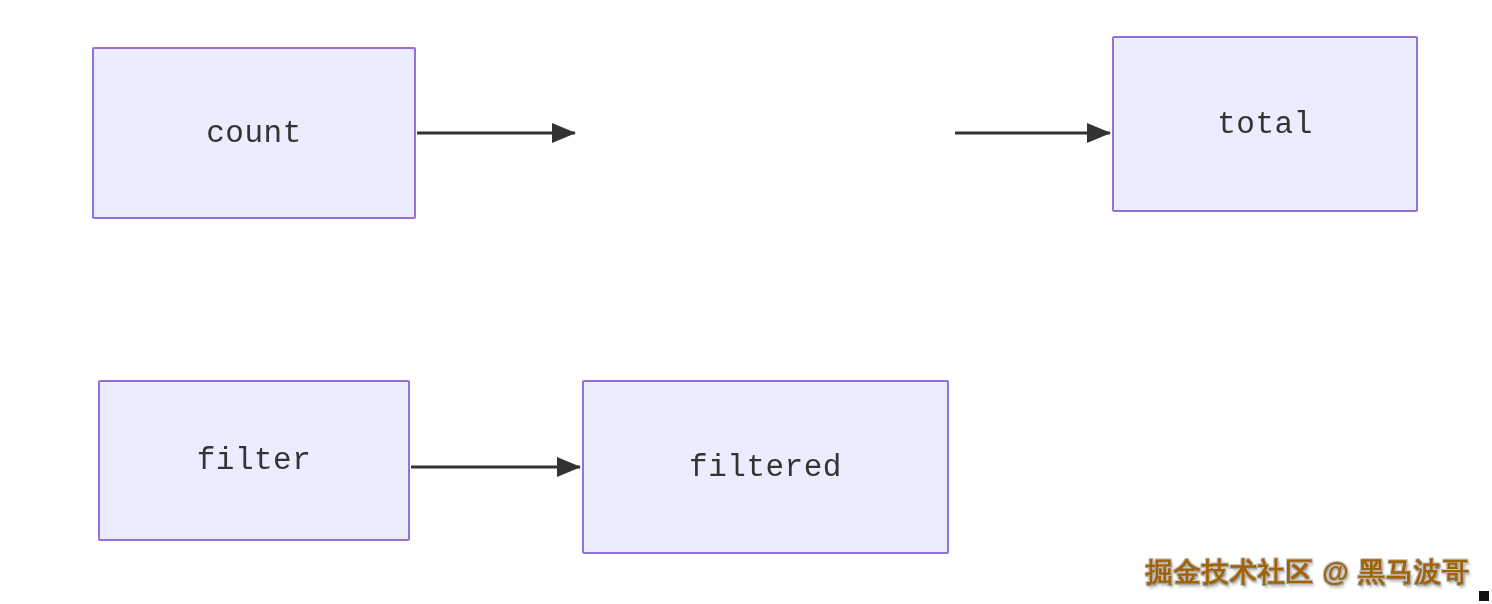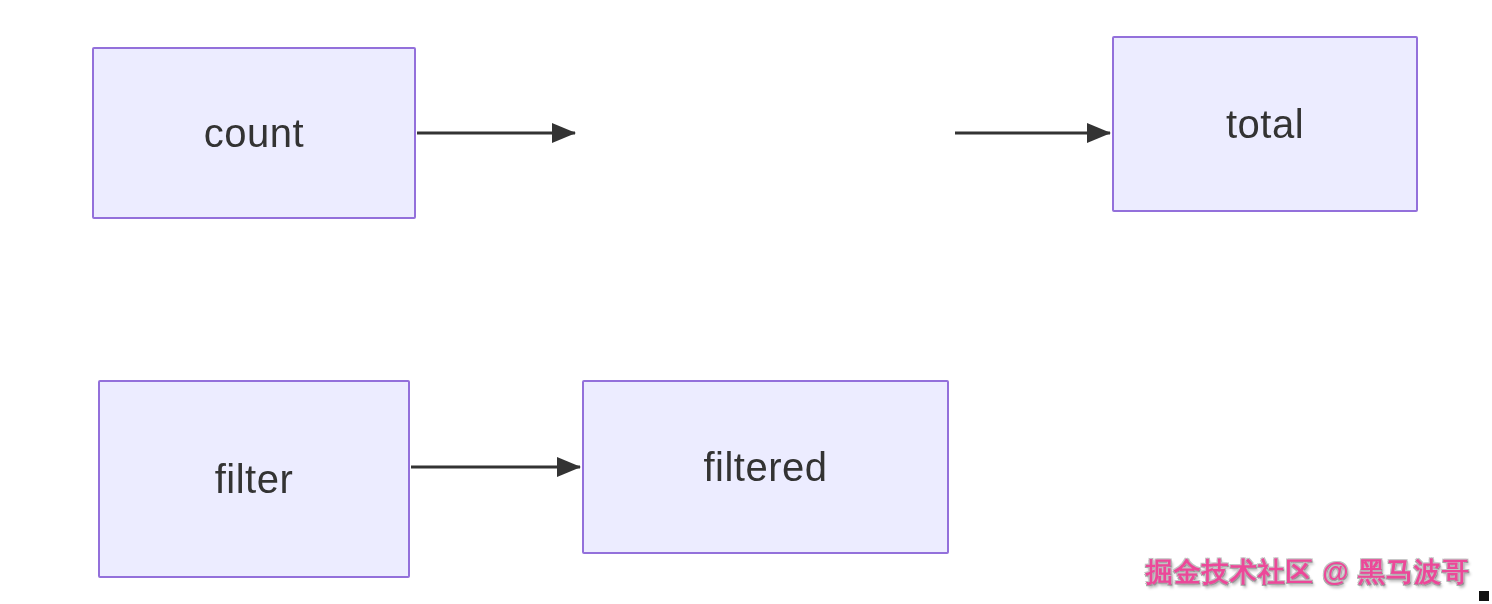--- a/index.html
+++ b/index.html
@@ -24,45 +24,46 @@
   .node {
     position: absolute;
     background: var(--node-fill);
     border: 2.5px solid var(--node-border);
     border-radius: 2px;
     display: flex;
     align-items: center;
     justify-content: center;
   }
   .node .label {
-    font-size: 40px;
+    font-size: 31px;
     color: var(--text);
     letter-spacing: 0.5px;
+    font-family: Liberation Mono, monospace;
   }
   #node-count    { left: 92px;   top: 47px;  width: 324px; height: 172px; }
   #node-doubled  { left: 577px;  top: 47px;  width: 377px; height: 172px; }
   #node-total    { left: 1112px; top: 36px;  width: 306px; height: 176px; }
-  #node-filter   { left: 98px;   top: 380px; width: 312px; height: 198px; text-align: right; }
+  #node-filter   { left: 98px;   top: 380px; width: 312px; height: 161px; text-align: right; }
   #node-filtered { left: 582px;  top: 380px; width: 367px; height: 174px; }
   .edges {
     position: absolute;
     left: 0; top: 0;
     width: 1492px; height: 604px;
     pointer-events: none;
   }
   .edges line { stroke: var(--arrow); stroke-width: 3; }
   .edges .arrowhead { fill: var(--arrow); }
   .watermark {
     position: absolute;
     right: 22px;
     bottom: 14px;
     font-size: 27px;
     font-weight: bold;
     letter-spacing: 1px;
-    color: #ec4899;
+    color: #a16207;
     text-shadow:
       -1px -1px 0 #c4c4c4,
        1px -1px 0 #bdbdbd,
       -1px  1px 0 #a8a8a8,
        1px  1px 1px #8c8c8c,
        2px  3px  3px #b5b5b5;
     white-space: nowrap;
   }
   .corner-mark {
     position: absolute;

